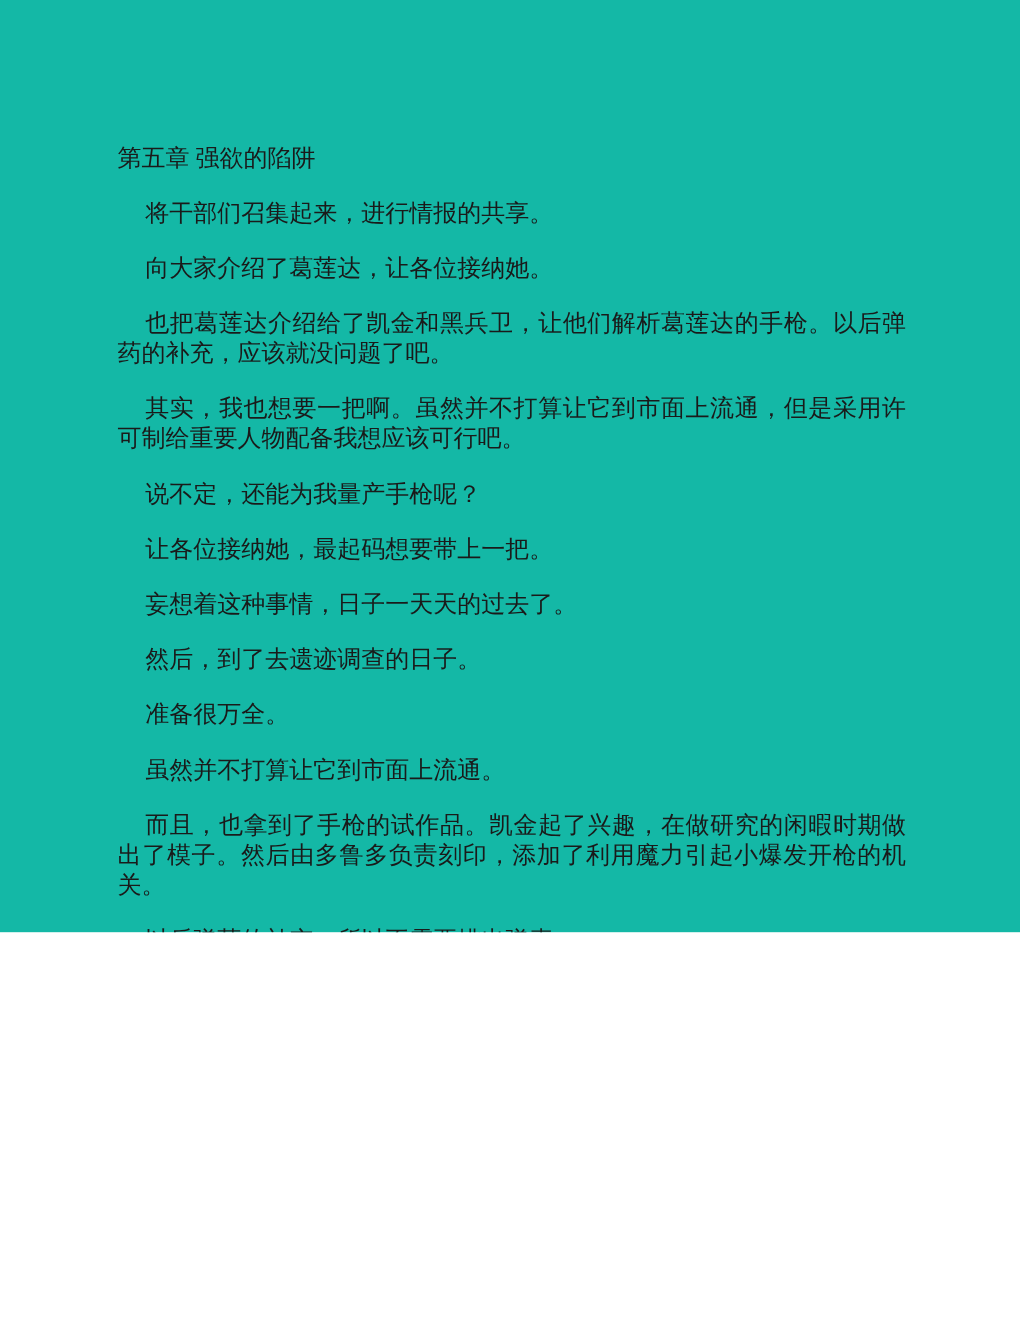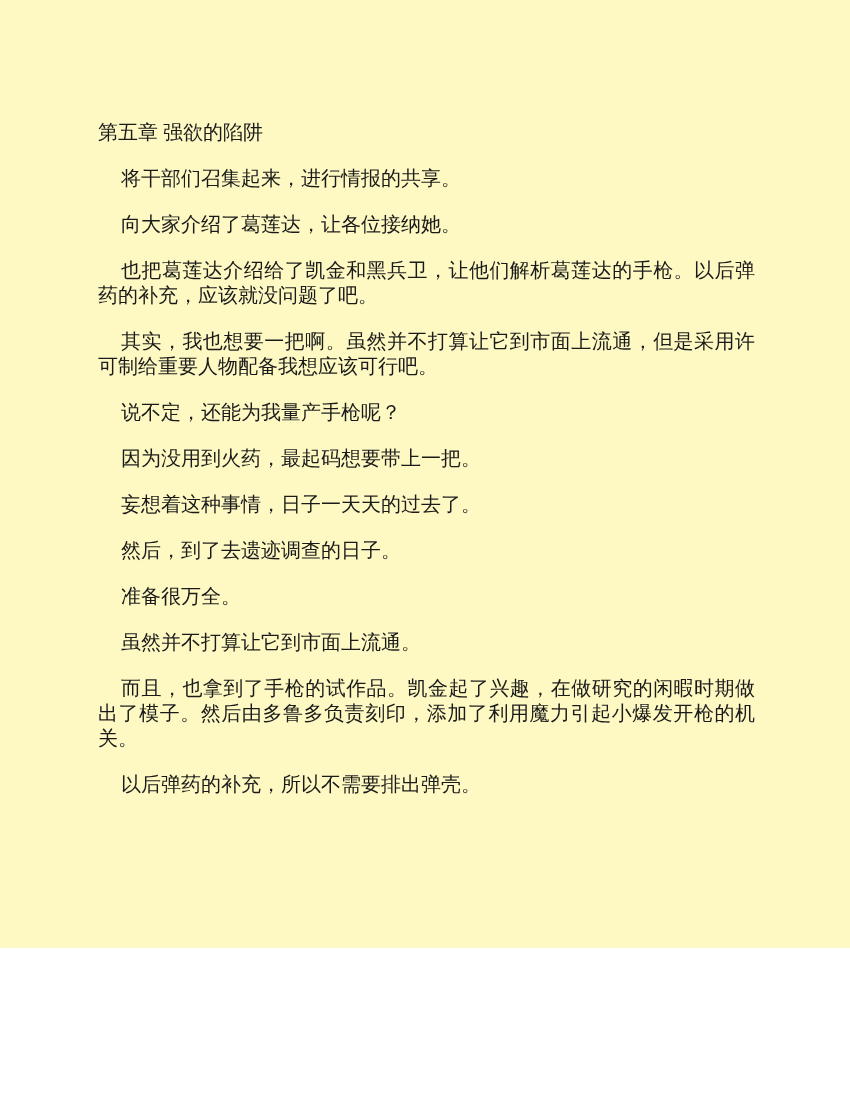--- a/index.html
+++ b/index.html
@@ -3,22 +3,22 @@
 <meta charset="utf-8">
 <style>
   html, body {
     margin: 0;
     padding: 0;
     background: #ffffff;
   }
   .page {
     position: relative;
     width: 850px;
-    height: 948px;
-    background: #fef9c3;
+    height: 777px;
+    background: #14b8a6;
     overflow: hidden;
   }
   .content {
     position: absolute;
     left: 98px;
     top: 120px;
     width: 657px;
     color: #1a1a1a;
     font-family: "Liberation Serif", "DejaVu Serif", serif;
     font-size: 20px;
@@ -41,21 +41,21 @@
 <body>
 
 <div class="page">
   <div class="content">
     <h1 class="chapter-title">第五章 强欲的陷阱</h1>
     <p class="para">将干部们召集起来，进行情报的共享。</p>
     <p class="para">向大家介绍了葛莲达，让各位接纳她。</p>
     <p class="para">也把葛莲达介绍给了凯金和黑兵卫，让他们解析葛莲达的手枪。以后弹药的补充，应该就没问题了吧。</p>
     <p class="para">其实，我也想要一把啊。虽然并不打算让它到市面上流通，但是采用许可制给重要人物配备我想应该可行吧。</p>
     <p class="para">说不定，还能为我量产手枪呢？</p>
-    <p class="para">因为没用到火药，最起码想要带上一把。</p>
+    <p class="para">让各位接纳她，最起码想要带上一把。</p>
     <p class="para">妄想着这种事情，日子一天天的过去了。</p>
     <p class="para">然后，到了去遗迹调查的日子。</p>
     <p class="para">准备很万全。</p>
     <p class="para">虽然并不打算让它到市面上流通。</p>
     <p class="para">而且，也拿到了手枪的试作品。凯金起了兴趣，在做研究的闲暇时期做出了模子。然后由多鲁多负责刻印，添加了利用魔力引起小爆发开枪的机关。</p>
     <p class="para">以后弹药的补充，所以不需要排出弹壳。</p>
   </div>
 </div>
 
 </body></html>

